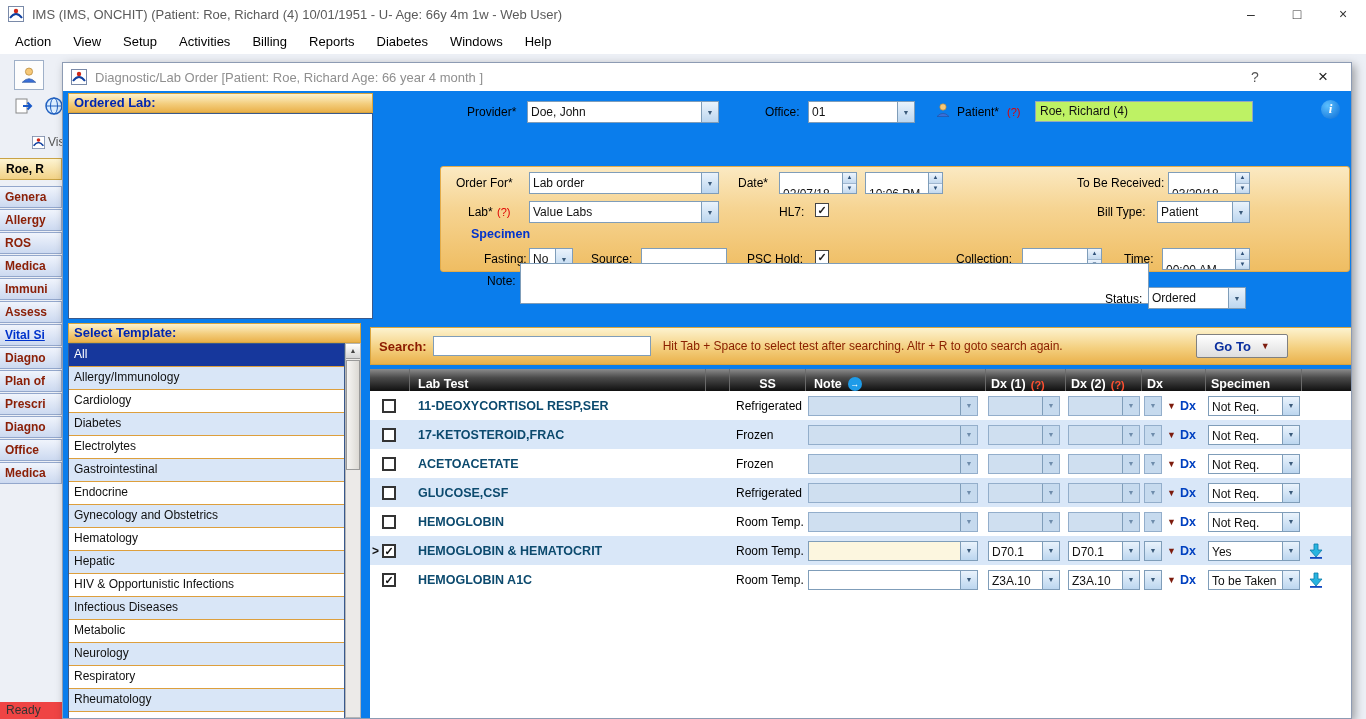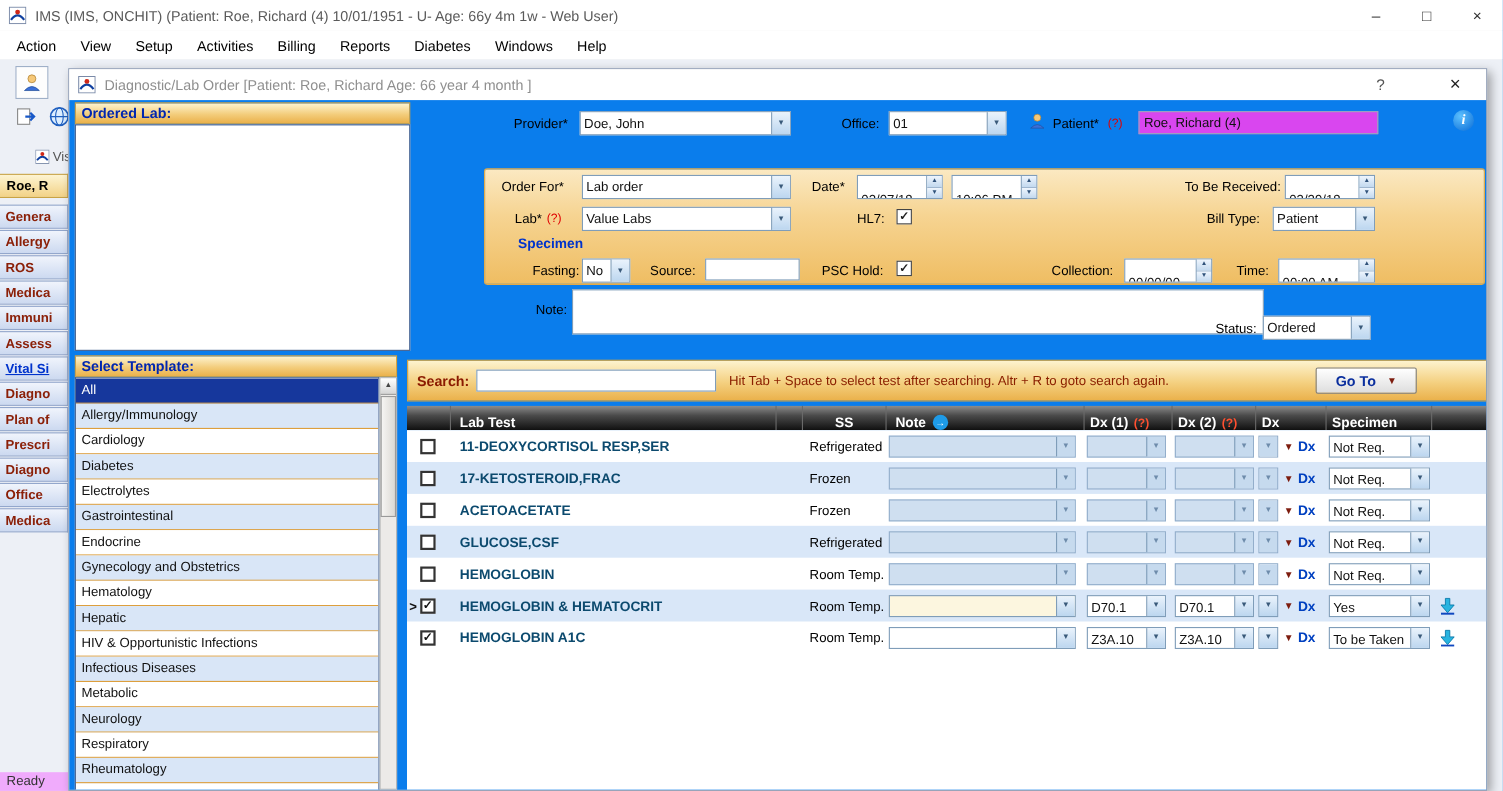--- a/index.html
+++ b/index.html
@@ -12,21 +12,21 @@
 .menubar{position:absolute;top:28px;left:0;width:1366px;height:26px;background:#fff;display:flex;align-items:center;padding-left:4px}
 .mitem{padding:0 11px;font-size:13px;color:#000;white-space:nowrap}
 .workspace{position:absolute;top:54px;left:0;width:1366px;bottom:0;background:#edf0f6}
 
 .toolbox{position:absolute;left:14px;top:6px;width:30px;height:30px;background:#fdfdfd;border:1px solid #9fb0c8;display:flex;align-items:center;justify-content:center}
 .tool{position:absolute;width:24px;height:24px;display:flex;align-items:center;justify-content:center}
 .visitrow{position:absolute;left:32px;top:80px;width:30px;height:16px;display:flex;gap:3px;overflow:hidden;white-space:nowrap;color:#555;font-size:12px;align-items:center}
 .ptab{position:absolute;left:0;top:104px;width:62px;height:22px;background:linear-gradient(#fdf4d2,#f2d286);border:1px solid #c9a345;border-left:none;font-weight:bold;color:#000;line-height:20px;padding-left:6px;overflow:hidden;white-space:nowrap}
 .sbtn{position:absolute;left:0;width:62px;height:22px;background:linear-gradient(180deg,#f0f4fc,#ccd9f0);border:1px solid #93a7cc;border-left:none;color:#8b2008;font-weight:bold;font-size:12px;line-height:20px;padding-left:5px;overflow:hidden;white-space:nowrap}
 .sbtn.blue{color:#0033cc;text-decoration:underline}
-.statusbar{position:absolute;left:0;bottom:0;width:62px;height:17px;background:#f0abfc;font-size:12px;color:#333;padding-left:6px;line-height:16px}
+.statusbar{position:absolute;left:0;bottom:0;width:62px;height:17px;background:#ef4444;font-size:12px;color:#333;padding-left:6px;line-height:16px}
 
 .dialog{position:absolute;left:62px;top:62px;width:1290px;height:657px;background:#fff;border:1px solid #8d9bb3;box-shadow:3px 3px 9px rgba(0,0,0,.35)}
 .dtitle{position:relative;height:28px;background:#fff;display:flex;align-items:center;padding-left:8px}
 .dtitle .txt{color:#8f8f8f;font-size:13px;margin-left:8px;white-space:nowrap}
 .dbtn{position:absolute;top:4px;width:24px;height:20px;text-align:center;color:#555;font-size:14px;line-height:20px}
 .dbtn.x{font-size:17px;color:#222}
 .dbody{position:absolute;top:28px;left:0;right:0;bottom:0;background:#0a7dec;overflow:hidden}
 .goldbar{position:absolute;background:linear-gradient(180deg,#fdf3cf,#f3cd7c 55%,#eab14b);border:1px solid #d8a43e;color:#0026b0;font-weight:bold;font-size:13px;line-height:17px;padding-left:5px}
 .listbox{position:absolute;left:5px;top:22px;width:305px;height:206px;background:#fff;border:1px solid #39598c}
 .lbl{position:absolute;font-size:12px;color:#000;white-space:nowrap}
@@ -36,24 +36,24 @@
 .combo .a{width:17px;border-left:1px solid #7f9db9;background:linear-gradient(#eaf3fc,#bcd6ef);color:#3a5a7a;font-size:7px;display:flex;align-items:center;justify-content:center}
 .combo.dis{background:#cfdff0;border-color:#93aecb}
 .combo.dis .a{background:#c6daee;color:#6e8cab}
 .spin{position:absolute;display:flex;height:22px;border:1px solid #7f9db9;background:#fff}
 .spin .v{flex:1;font-size:12px;padding:14px 3px 0 3px;white-space:nowrap;overflow:hidden}
 .spin .ar{width:14px;display:flex;flex-direction:column;border-left:1px solid #7f9db9}
 .spin .ar span{flex:1;font-size:6px;line-height:9px;text-align:center;color:#30527a;background:linear-gradient(#eef5fd,#c3d9ef);border-bottom:1px solid #9fb6cf;overflow:hidden}
 .spin .ar span:last-child{border-bottom:none}
 .cbx{position:absolute;width:14px;height:14px;border:1px solid #444;background:#fff;font-size:11px;line-height:12px;text-align:center;font-weight:bold;color:#222}
 .tinput{position:absolute;border:1px solid #7f9db9;background:#fff;font-size:12px;padding:0 3px;font-family:"Liberation Sans",sans-serif}
-.pbox{position:absolute;left:972px;top:10px;width:218px;height:21px;border:1px solid #95a8bd;background:#d946ef;font-size:12px;line-height:19px;padding-left:4px;white-space:nowrap;overflow:hidden}
+.pbox{position:absolute;left:972px;top:10px;width:218px;height:21px;border:1px solid #95a8bd;background:#bef264;font-size:12px;line-height:19px;padding-left:4px;white-space:nowrap;overflow:hidden}
 .info{position:absolute;left:1258px;top:9px;width:19px;height:19px;border-radius:50%;background:radial-gradient(circle at 35% 30%,#5cc0ff,#0a6cd6);color:#fff;font-weight:bold;font-style:italic;font-family:"Liberation Serif",serif;font-size:13px;text-align:center;line-height:18px}
 .picon{position:absolute}
-.panel{position:absolute;left:377px;top:62px;width:910px;height:106px;background:linear-gradient(180deg,#fbe9c2,#f6d492 40%,#efbd62);border:1px solid #e2ab4a;border-radius:3px}
+.panel{position:absolute;left:377px;top:75px;width:910px;height:106px;background:linear-gradient(180deg,#fbe9c2,#f6d492 40%,#efbd62);border:1px solid #e2ab4a;border-radius:3px}
 .spech{position:absolute;left:30px;top:60px;color:#0033cc;font-weight:bold;font-size:12.5px}
 
 .tpllist{position:absolute;left:5px;top:252px;width:277px;bottom:0;background:#fff;border:1px solid #39598c;border-bottom:none;overflow:hidden}
 .tpl{height:23px;line-height:21px;padding-left:5px;border-bottom:1px solid #dd9f3d;font-size:12px;background:#fff;overflow:hidden;white-space:nowrap;color:#111}
 .tpl:nth-child(even){background:#d9e6f7}
 .tpl.sel{background:#16379c;color:#fff}
 .scroll{position:absolute;left:282px;top:252px;width:16px;bottom:0;background:#eceae8;border:1px solid #b5b5b5}
 .scroll .up{height:15px;background:linear-gradient(#fff,#d5d5d5);border-bottom:1px solid #999;font-size:7px;text-align:center;line-height:14px;color:#444}
 .scroll .thumb{position:absolute;top:16px;left:0;width:14px;height:110px;background:linear-gradient(90deg,#f6f5f3,#dcd9d4);border:1px solid #9a9a9a}
 

